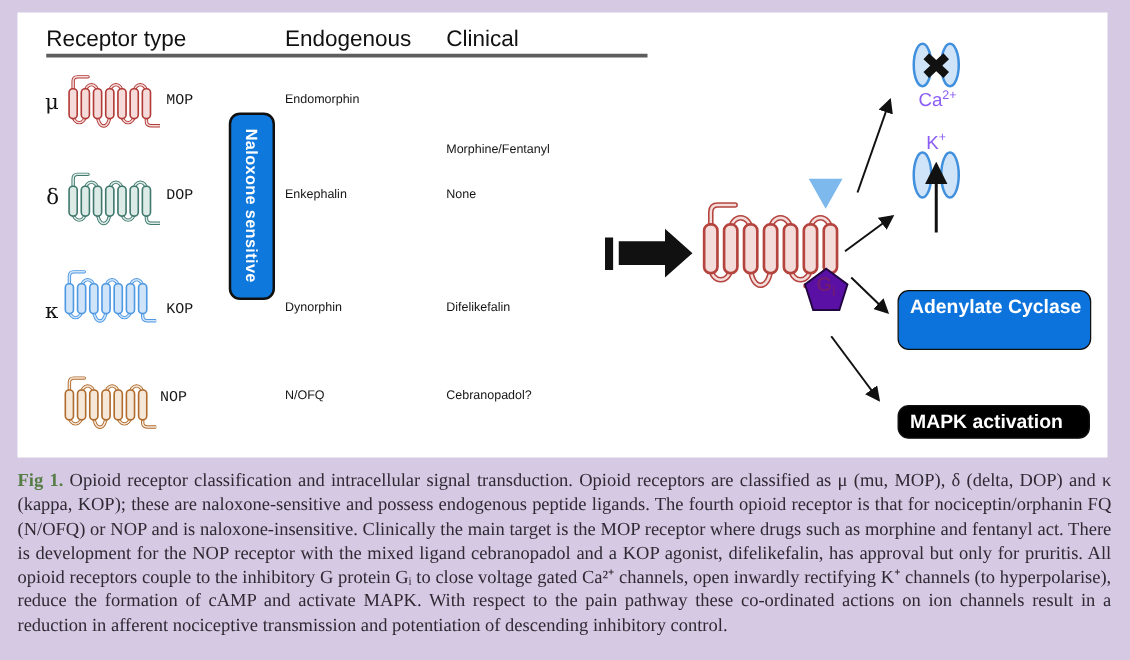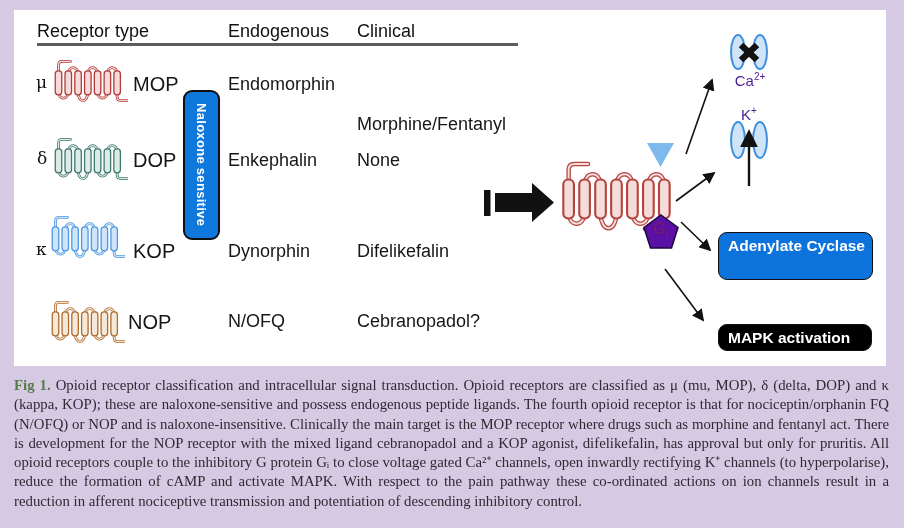--- a/index.html
+++ b/index.html
@@ -1,31 +1,31 @@
 <!DOCTYPE html>
 <html><head>
 <meta charset="utf-8">
 <style>
   html,body{margin:0;padding:0;}
   .stage{position:relative;width:904px;height:528px;background:#d6c9e3;overflow:hidden;
          font-family:"Liberation Sans",sans-serif;}
   .panel{position:absolute;left:14px;top:10px;width:872px;height:356px;background:#ffffff;}
-  .t{position:absolute;white-space:nowrap;color:#161616;font-size:18px;}
+  .t{position:absolute;white-space:nowrap;color:#161616;font-size:10px;}
   .hdr{font-size:18px;color:#111;}
   .hline{position:absolute;height:2.5px;background:#5d5d5d;}
   .greek{font-family:"DejaVu Serif",serif;font-size:17px;color:#111;}
-  .rname{font-size:20px;}
+  .rname{font-size:12px;font-family:Liberation Mono, monospace;}
   .snake-sm{position:absolute;width:76px;height:50px;}
   .vbox{position:absolute;display:flex;align-items:center;justify-content:center;
         border:2px solid #101010;border-radius:9px;color:#fff;}
   .vbox span{writing-mode:vertical-rl;font-size:13px;font-weight:bold;letter-spacing:.3px;}
   .diagram{position:absolute;left:0;top:0;width:872px;height:356px;}
   .gi{position:absolute;width:34px;text-align:center;color:#701a75;font-weight:bold;font-size:16px;}
   .gi sub{font-size:11px;}
-  .ionlab{position:absolute;text-align:center;color:#4c1d95;font-size:15px;}
+  .ionlab{position:absolute;text-align:center;color:#8b5cf6;font-size:15px;}
   .ionlab sup{font-size:10px;}
   .ebox{position:absolute;border:1.5px solid #101010;border-radius:9px;color:#fff;
         font-weight:bold;font-size:15.5px;box-sizing:border-box;padding-left:9px;}
   .ebox .ln{display:block;line-height:21px;}
   .ebox.single{display:flex;align-items:center;}
   .caption{position:absolute;left:14px;top:376px;width:875px;text-align:justify;
            font-family:"Liberation Serif",serif;font-size:14.8px;line-height:19.3px;color:#2e2933;}
   .figlab{font-weight:bold;}
 </style>
 </head>

